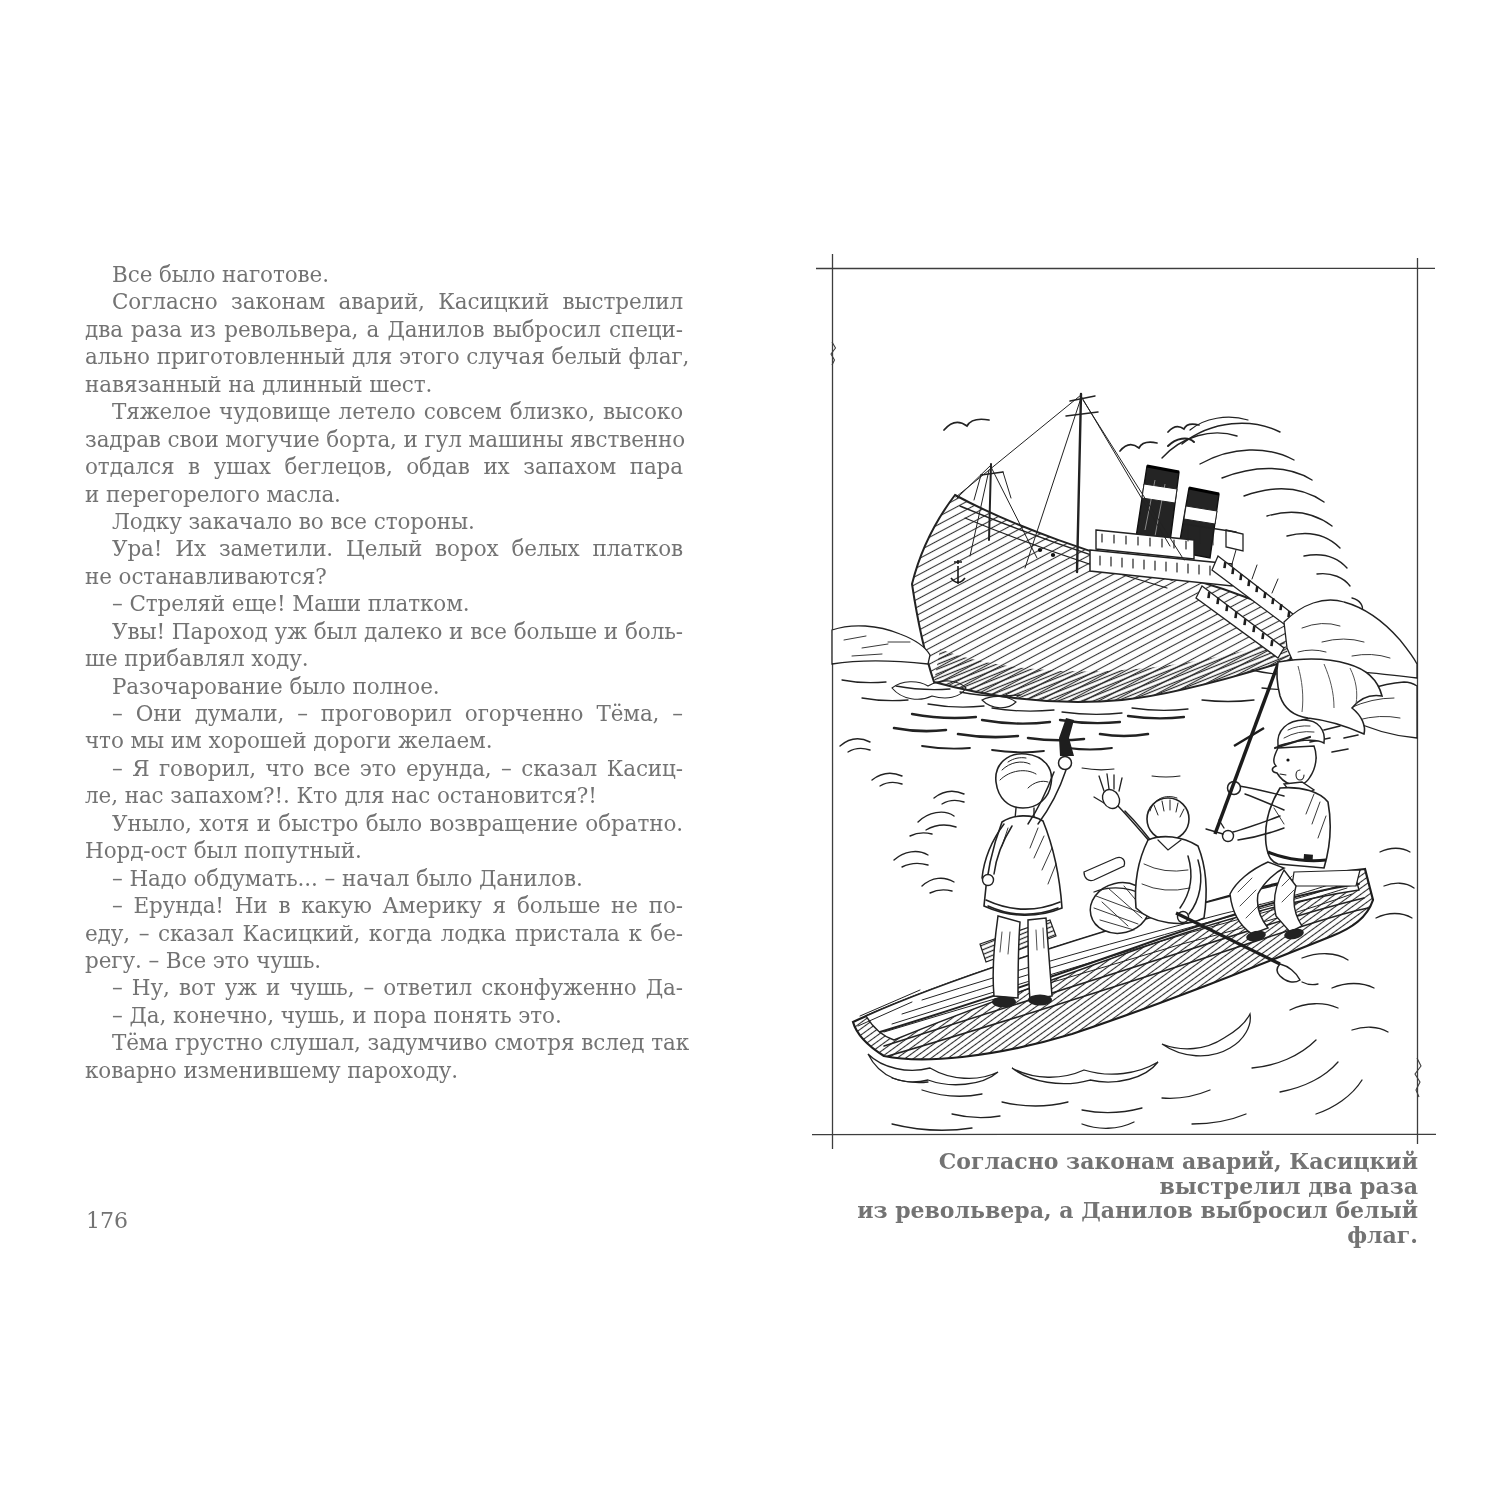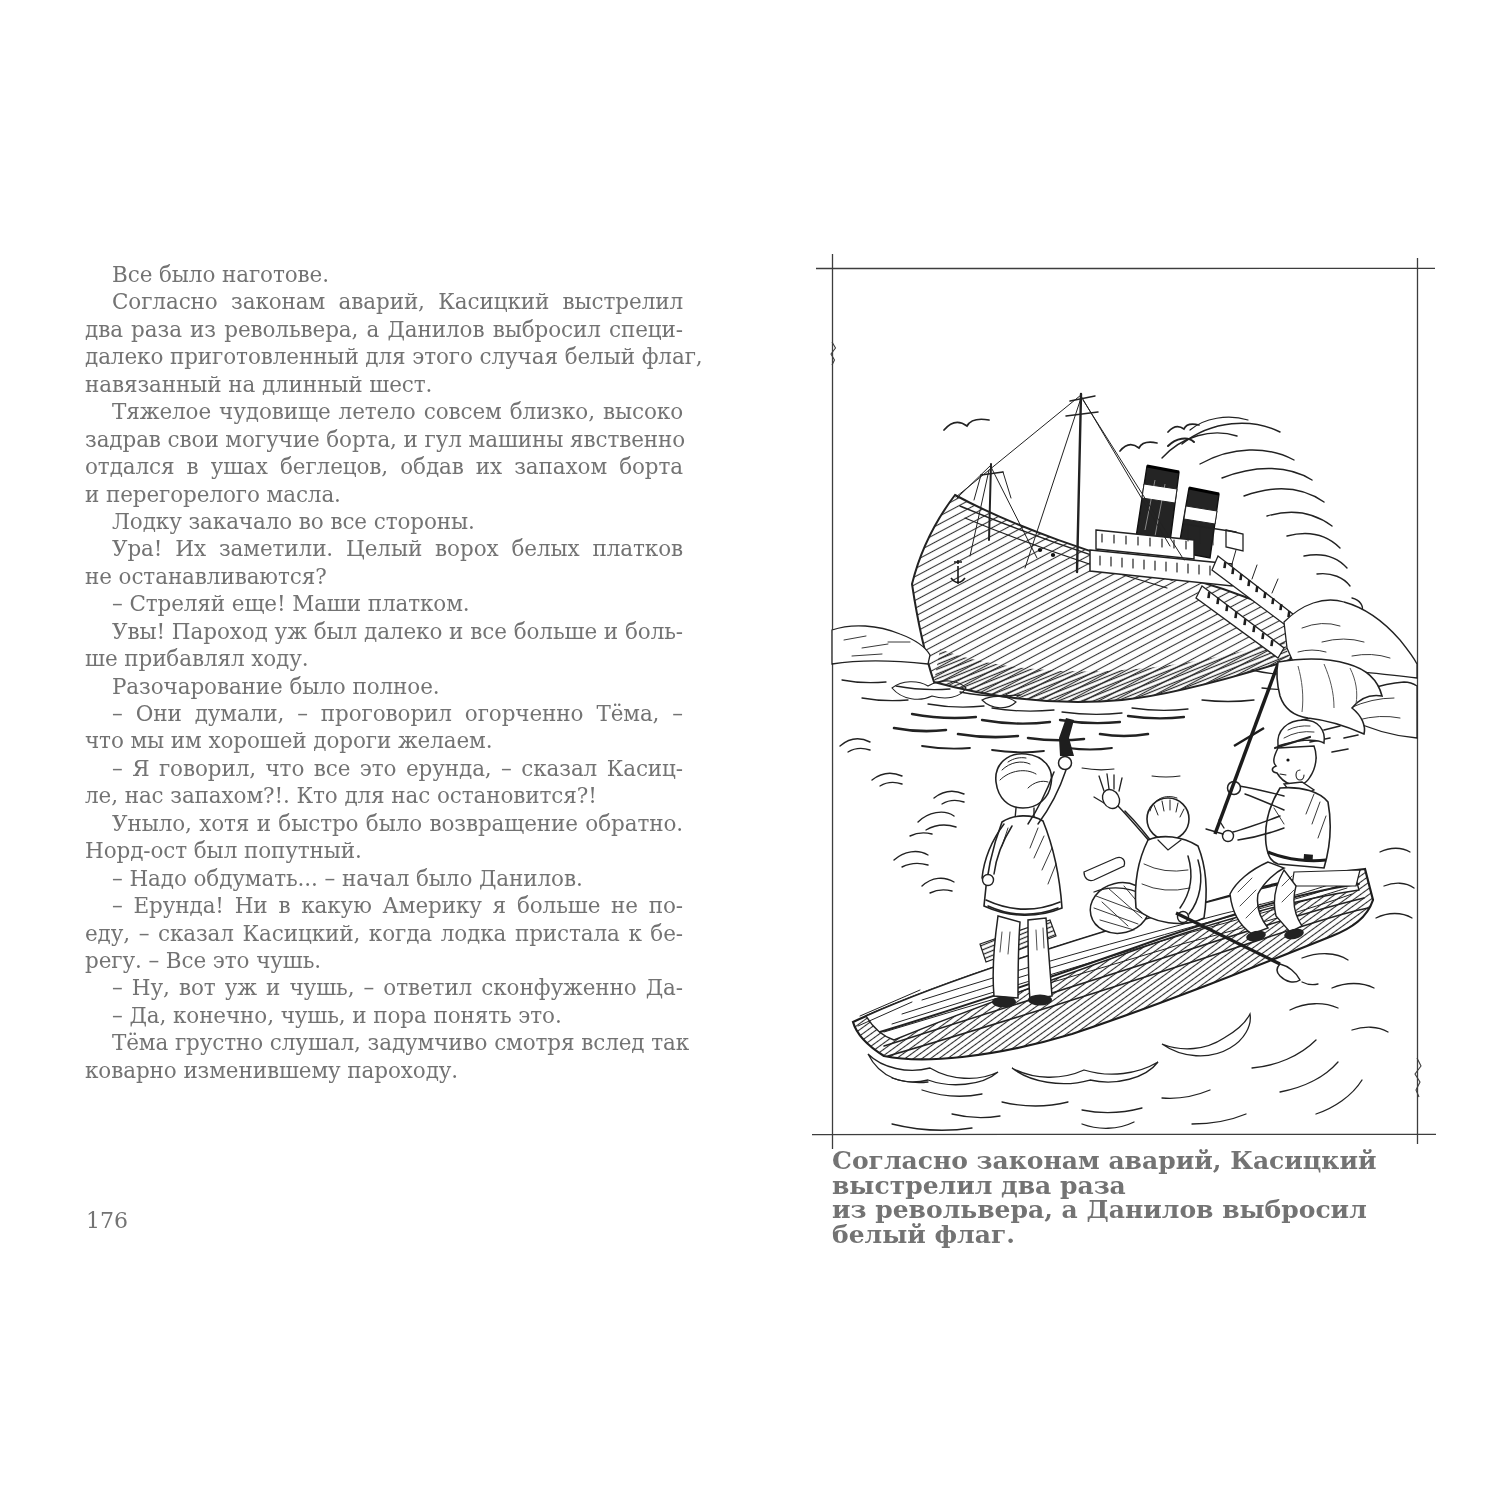--- a/index.html
+++ b/index.html
@@ -7,38 +7,38 @@
          font-family:"DejaVu Serif", serif;color:#737373;}
   
   .text-column{position:absolute;left:85px;top:261px;width:598px;
                font-size:21.5px;line-height:27.45px;letter-spacing:-0.1px;}
   .tline{white-space:nowrap;text-align:justify;text-align-last:justify;height:27.45px;overflow:visible;}
   .tline.pfirst{text-indent:27px;}
   .tline.plast{text-align-last:left;}
   .page-number{position:absolute;left:86px;top:1208px;font-size:22px;}
   
   .illo{position:absolute;left:812px;top:252px;width:626px;height:899px;}
-  .caption{position:absolute;left:832px;top:1149px;width:586px;text-align:left;
-           font-size:25px;font-weight:bold;line-height:24.5px;}
+  .caption{position:absolute;left:832px;top:1149px;width:586px;text-align:right;
+           font-size:22px;font-weight:bold;line-height:24.5px;}
   svg .ink{stroke:#222;fill:none;stroke-linecap:round;}
 </style>
 </head>
 <body>
 
 <div class="sheet">
 
   <div class="text-column" id="paragraphs">
       <div class="tline pfirst plast">Все было наготове.</div>
       <div class="tline pfirst">Согласно законам аварий, Касицкий выстрелил</div>
       <div class="tline">два раза из револьвера, а Данилов выбросил специ-</div>
-      <div class="tline">далеко приготовленный для этого случая белый флаг,</div>
+      <div class="tline">ально приготовленный для этого случая белый флаг,</div>
       <div class="tline plast">навязанный на длинный шест.</div>
       <div class="tline pfirst">Тяжелое чудовище летело совсем близко, высоко</div>
       <div class="tline">задрав свои могучие борта, и гул машины явственно</div>
-      <div class="tline">отдался в ушах беглецов, обдав их запахом борта</div>
+      <div class="tline">отдался в ушах беглецов, обдав их запахом пара</div>
       <div class="tline plast">и перегорелого масла.</div>
       <div class="tline pfirst plast">Лодку закачало во все стороны.</div>
       <div class="tline pfirst">Ура! Их заметили. Целый ворох белых платков</div>
       <div class="tline plast">не останавливаются?</div>
       <div class="tline pfirst plast">– Стреляй еще! Маши платком.</div>
       <div class="tline pfirst">Увы! Пароход уж был далеко и все больше и боль-</div>
       <div class="tline plast">ше прибавлял ходу.</div>
       <div class="tline pfirst plast">Разочарование было полное.</div>
       <div class="tline pfirst">– Они думали, – проговорил огорченно Тёма, –</div>
       <div class="tline plast">что мы им хорошей дороги желаем.</div>

